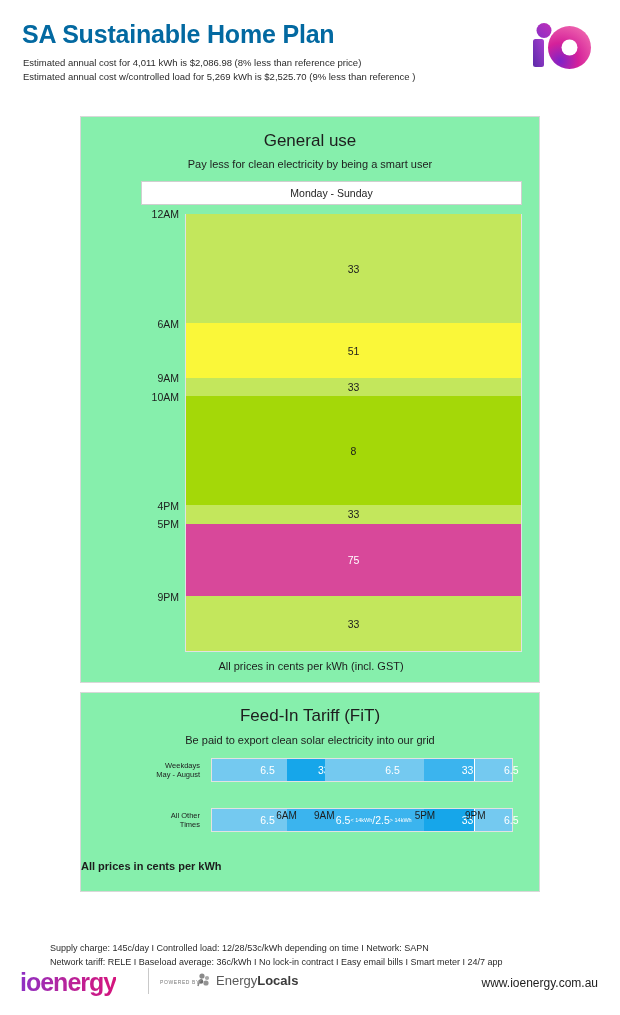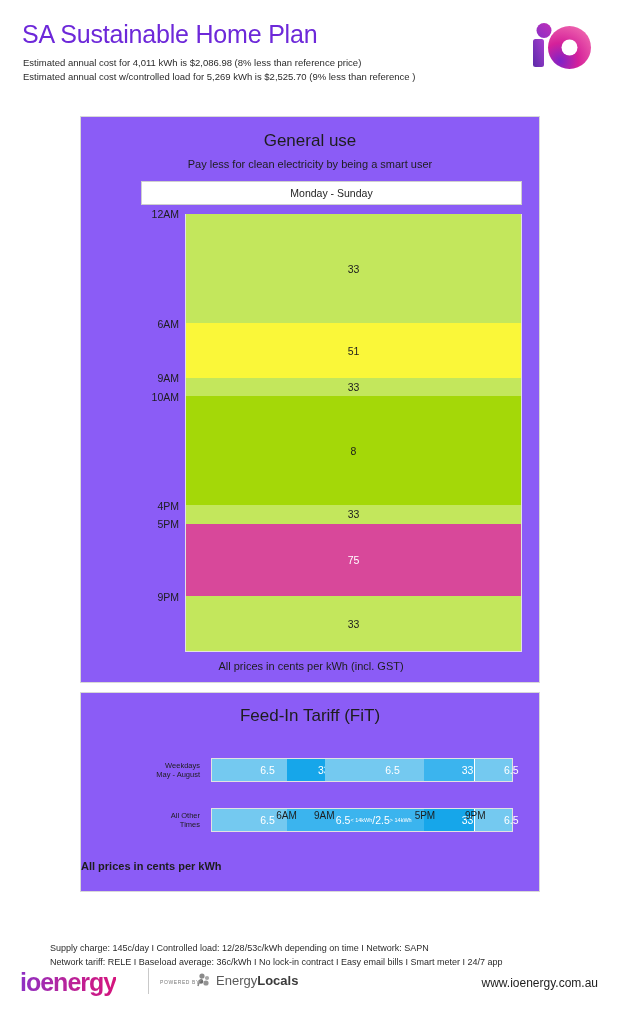--- a/index.html
+++ b/index.html
@@ -9,32 +9,32 @@
     font-family: "Liberation Sans", sans-serif;
     color: #212121;
     overflow: hidden;
   }
   .page { position: relative; width: 620px; height: 1015px; }
 
   
   .header { position: absolute; left: 0; top: 0; width: 620px; height: 108px; }
   .plan-title {
     position: absolute; left: 22px; top: 20px;
-    font-size: 25px; font-weight: 400; letter-spacing: -0.2px; color: #6d28d9;
+    font-size: 25px; font-weight: 700; letter-spacing: -0.2px; color: #0369a1;
   }
   .cost-line-1 { position: absolute; left: 23px; top: 57px; font-size: 9.5px; color: #2b2b2b; white-space: nowrap; }
   .cost-line-2 { position: absolute; left: 23px; top: 71px; font-size: 9.5px; color: #2b2b2b; white-space: nowrap; }
 
   
   .io-mark { position: absolute; left: 531px; top: 22px; width: 62px; height: 48px; }
   .io-mark svg { display: block; }
 
   
   .card {
-    position: absolute; background: #8b5cf6;
+    position: absolute; background: #86efac;
     border: 1px solid #d8d8d8;
   }
   .card-title { text-align: center; font-size: 17px; font-weight: 400; color: #1d1d1d; }
   .card-sub { text-align: center; font-size: 11px; color: #1d1d1d; }
 
   
   #general-card { left: 80px; top: 116px; width: 460px; height: 567px; }
   #general-card .card-title { margin-top: 14px; }
   #general-card .card-sub { margin-top: 7px; }
 
@@ -190,20 +190,21 @@
             <span>33</span>
           </div>
         </div>
     </div>
 
     <div class="gst-note">All prices in cents per kWh (incl. GST)</div>
   </div>
 
   <div class="card" id="fit-card">
     <div class="card-title">Feed-In Tariff (FiT)</div>
+    <div class="card-sub">Be paid to export clean solar electricity into our grid</div>
 
     <div class="fit-plot" id="fit-plot">
         <div class="fit-row" style="top: 0px;">
           <div class="fit-rowlabel">
             <span>Weekdays</span>
             <span>May - August</span>
           </div>
           <div class="fit-bar">
             <div class="fit-seg" style="left: 0%; width: 25%; background: rgb(116, 201, 240);">
               <span>6.5</span>

